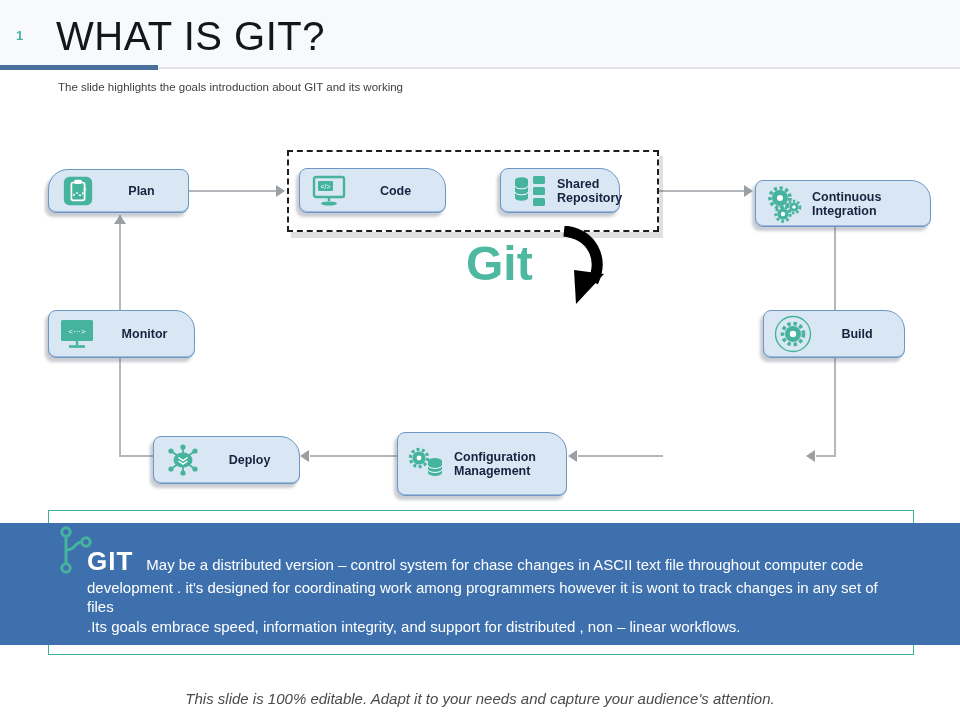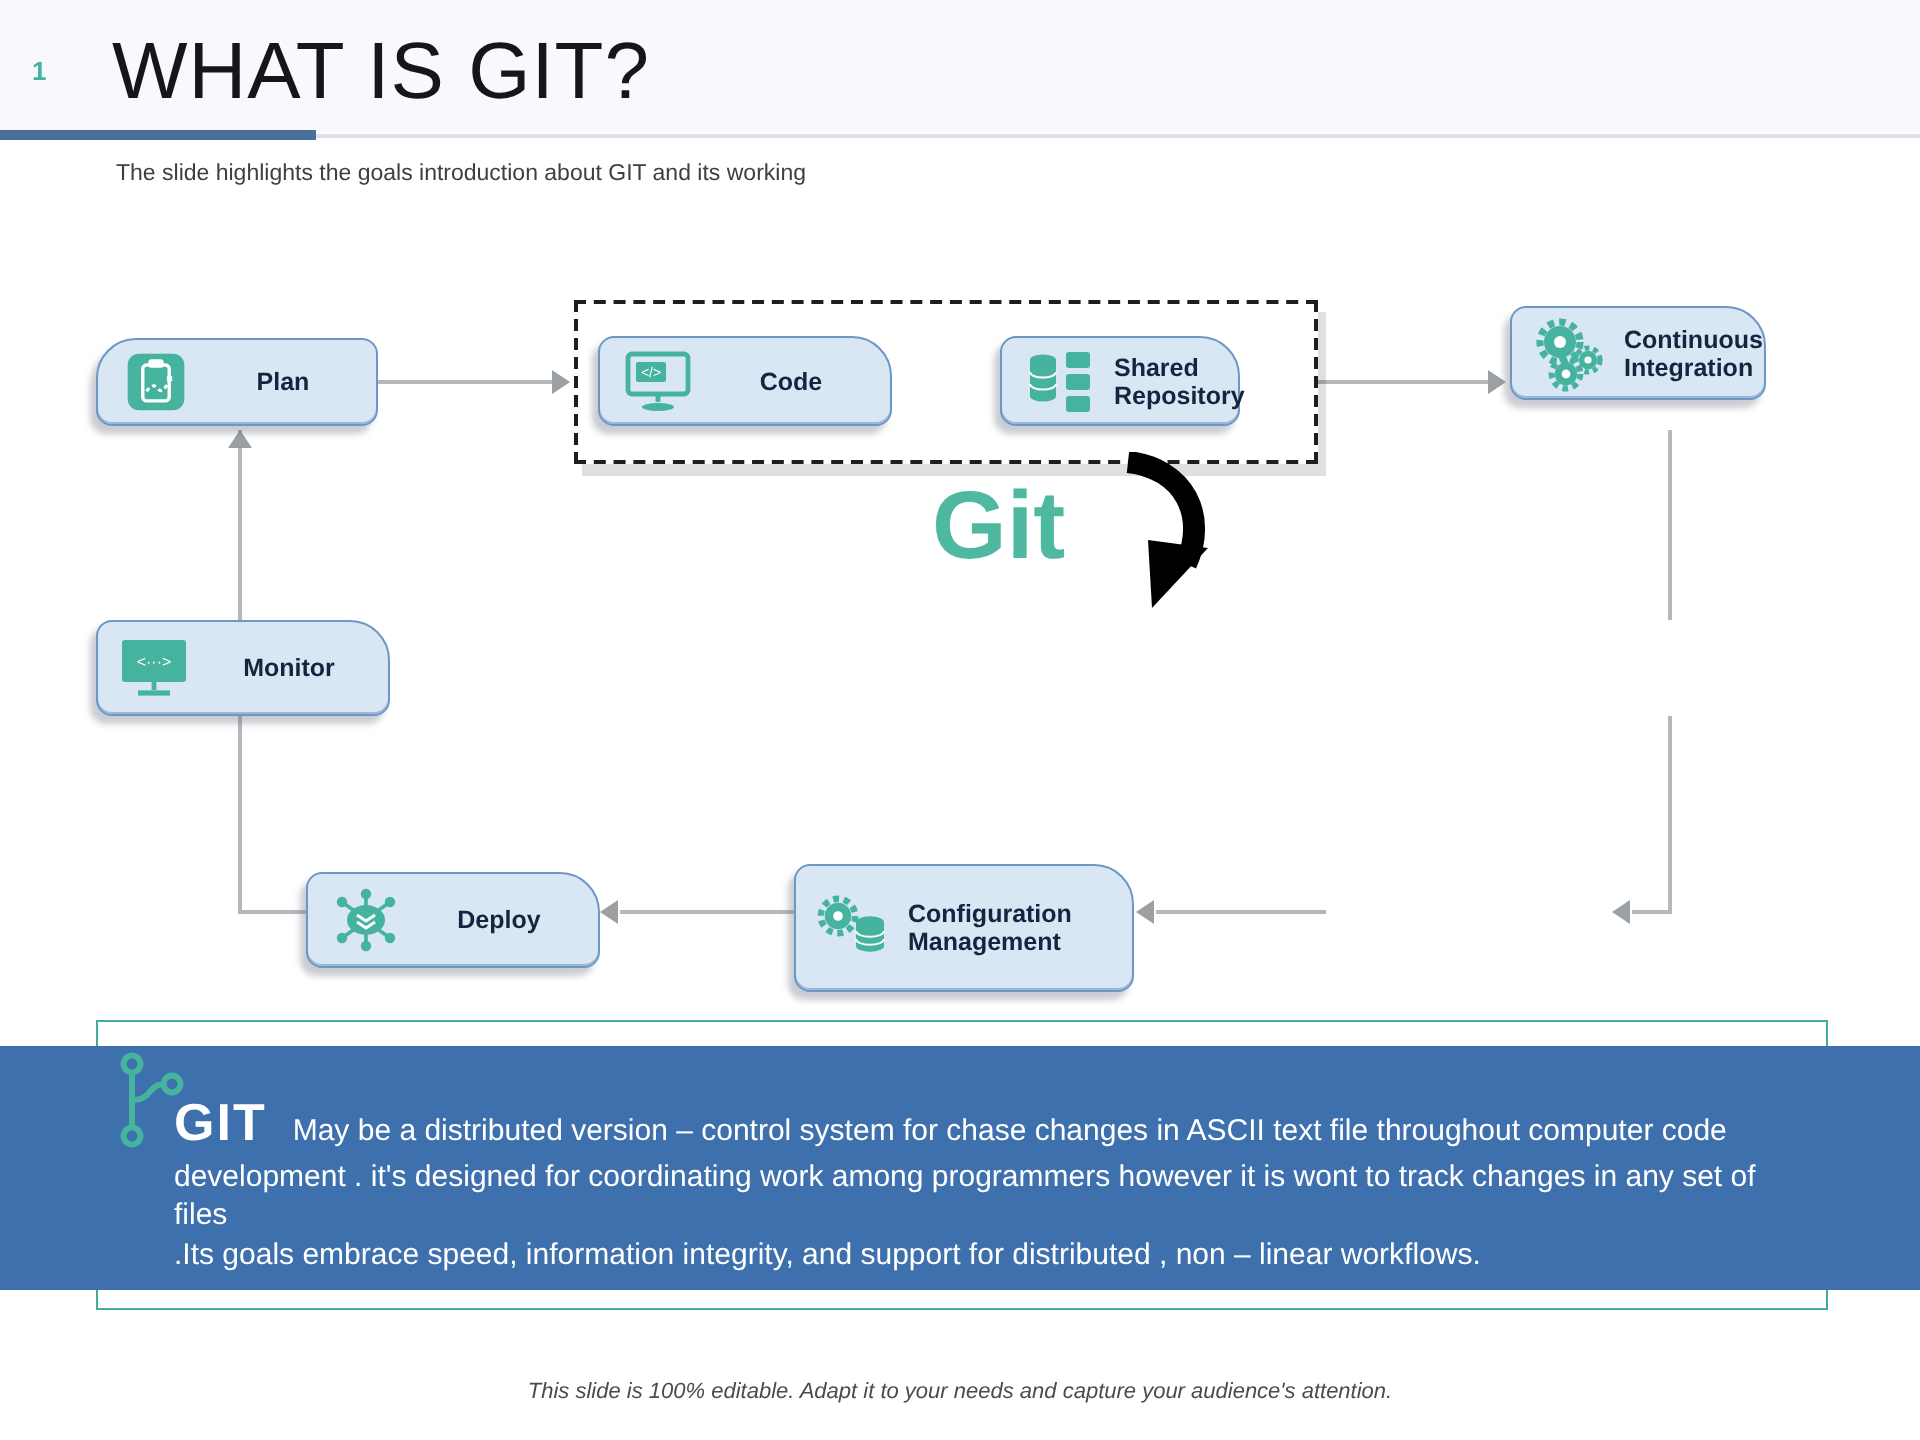--- a/index.html
+++ b/index.html
@@ -43,21 +43,21 @@
   
   .teal-frame{position:absolute;left:48px;top:510px;width:866px;height:145px;border:1px solid #3fae9b;box-sizing:border-box;}
   .blue-panel{position:absolute;left:0;top:523px;width:960px;height:122px;background:#3e70ad;}
   .branch-icon{position:absolute;left:54px;top:524px;}
   .desc{position:absolute;left:87px;top:552px;width:815px;color:#ffffff;}
   .desc-line{font-size:15px;line-height:19.5px;}
   .desc-line.first{margin-bottom:3px;}
   .git-head{font-size:26px;font-weight:bold;margin-right:13px;letter-spacing:1px;}
 
   .footer{position:absolute;left:0;top:690px;width:960px;text-align:center;
-          font-size:11px;font-style:italic;color:#4b4b4b;}
+          font-size:15px;font-style:italic;color:#4b4b4b;}
 </style>
 </head>
 <body>
 
 <div id="slide">
 
   <div class="header-bg"></div>
   <div class="slide-number">1</div>
   <div class="page-title">WHAT IS GIT?</div>
   <div class="rule-dark"></div>
@@ -118,39 +118,50 @@
           <rect x="21" y="3" width="12" height="8" rx="1.5"></rect>
           <rect x="21" y="14" width="12" height="8" rx="1.5"></rect>
           <rect x="21" y="25" width="12" height="8" rx="1.5"></rect>
         </g>
         <path d="M3 13 a6.5 2.8 0 0 0 13 0 M3 19 a6.5 2.8 0 0 0 13 0" fill="none" stroke="#fff" stroke-width="1"></path>
       </svg>
     </span>
     <span class="label left">Shared Repository</span>
   </div>
 
-  <div class="node" style="left:755px;top:153px;width:128px;height:47px;align-items:center;">
+  <div class="node" style="left:755px;top:180px;width:176px;height:47px;align-items:center;">
     <span class="icon">
       <svg width="40" height="40" viewBox="0 0 40 40">
         <g fill="#45b39d" stroke="#45b39d">
           <circle cx="15" cy="14" r="8" stroke="none"></circle>
           <circle cx="15" cy="14" r="10" fill="none" stroke-width="3.6" stroke-dasharray="3.2 2.6"></circle>
           <circle cx="29" cy="23" r="4.6" stroke="none"></circle>
           <circle cx="29" cy="23" r="6" fill="none" stroke-width="2.6" stroke-dasharray="2.4 2"></circle>
           <circle cx="18" cy="30" r="5.6" stroke="none"></circle>
           <circle cx="18" cy="30" r="7.2" fill="none" stroke-width="3" stroke-dasharray="2.8 2.3"></circle>
         </g>
         <circle cx="15" cy="14" r="3" fill="#fff"></circle>
         <circle cx="29" cy="23" r="1.8" fill="#fff"></circle>
         <circle cx="18" cy="30" r="2.2" fill="#fff"></circle>
       </svg>
     </span>
     <span class="label left">Continuous Integration</span>
   </div>
 
+  <div class="node" style="left:763px;top:310px;width:142px;height:48px;">
+    <span class="icon">
+      <svg width="40" height="40" viewBox="0 0 40 40">
+        <circle cx="20" cy="20" r="17.5" fill="none" stroke="#45b39d" stroke-width="1.4"></circle>
+        <circle cx="20" cy="20" r="8" fill="#45b39d"></circle>
+        <circle cx="20" cy="20" r="10.5" fill="none" stroke="#45b39d" stroke-width="3.6" stroke-dasharray="3.4 2.8"></circle>
+        <circle cx="20" cy="20" r="3.2" fill="#fff"></circle>
+      </svg>
+    </span>
+    <span class="label">Build</span>
+  </div>
 
 
   <div class="node" style="left:397px;top:432px;width:170px;height:64px;">
     <span class="icon">
       <svg width="42" height="36" viewBox="0 0 42 36">
         <circle cx="13" cy="12" r="6.6" fill="#45b39d"></circle>
         <circle cx="13" cy="12" r="8.6" fill="none" stroke="#45b39d" stroke-width="3.2" stroke-dasharray="3 2.4"></circle>
         <circle cx="13" cy="12" r="2.4" fill="#fff"></circle>
         <g fill="#45b39d">
           <path d="M22 15 v12 a7 2.9 0 0 0 14 0 V15"></path>

